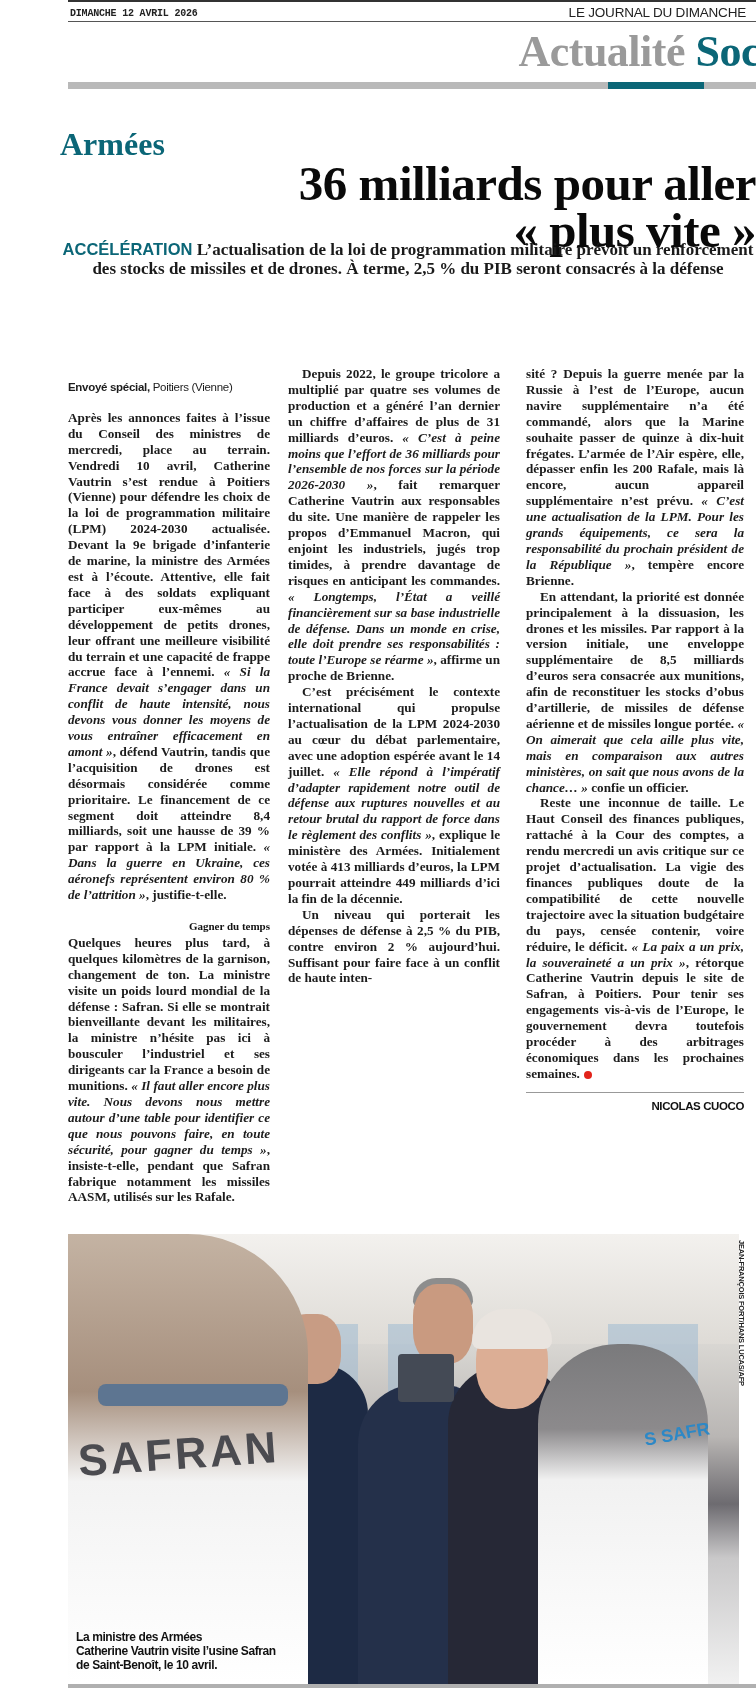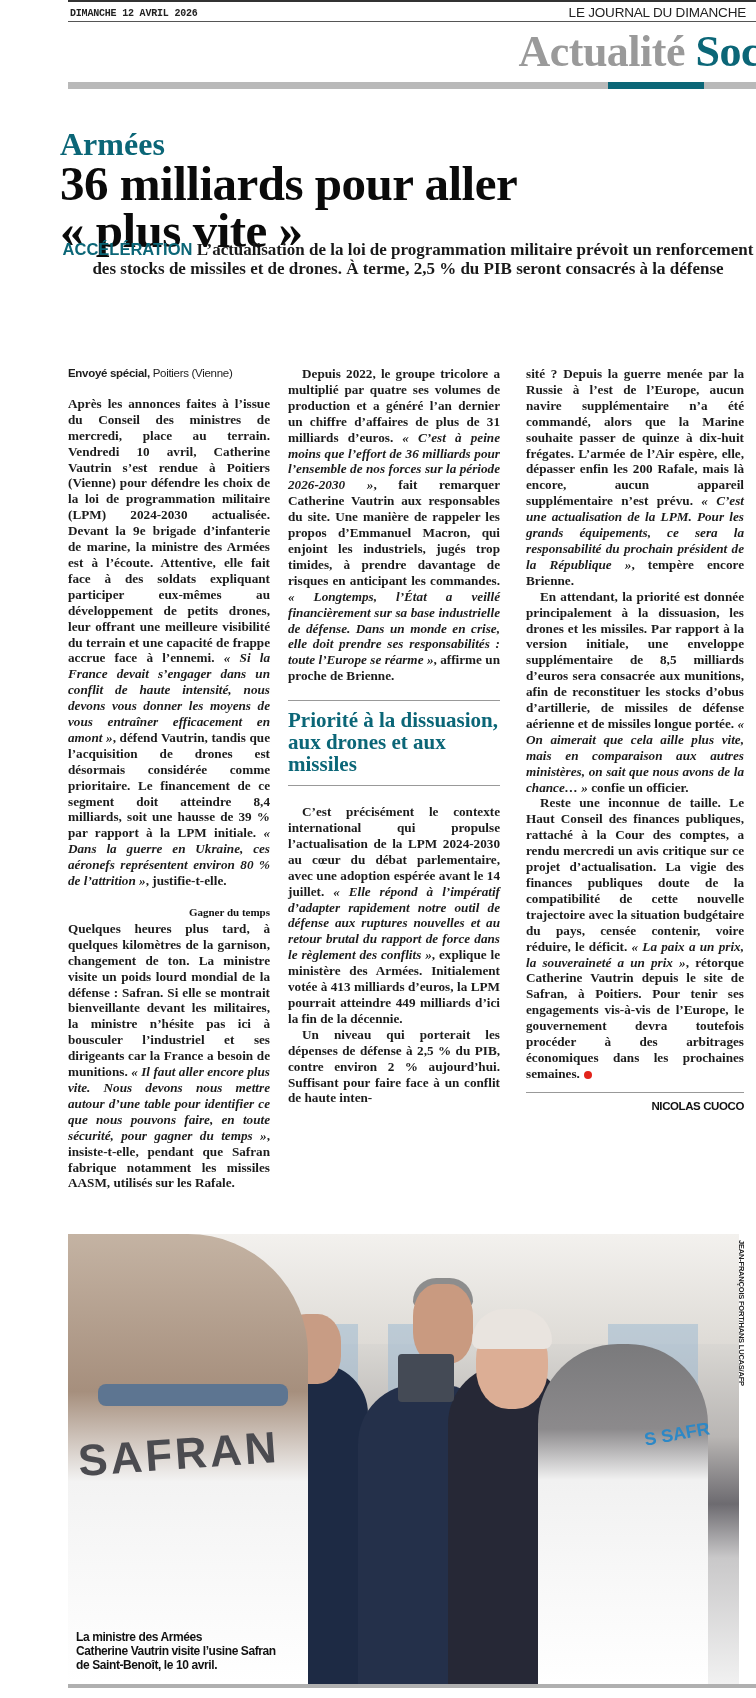--- a/index.html
+++ b/index.html
@@ -11,29 +11,29 @@
     .journal { position: absolute; right: 10px; top: 5px; font-family: "Liberation Sans", sans-serif; font-size: 13.5px; color: #222; letter-spacing: -0.2px; }
     .rule-2 { position: absolute; left: 68px; top: 21px; width: 688px; height: 1px; background: #555; }
 
     .section { position: absolute; right: -4px; top: 26px; font-family: "Liberation Serif", serif; font-weight: bold; font-size: 44px; white-space: nowrap; letter-spacing: -0.5px; }
     .section .s-gray { color: #9a9a9a; }
     .section .s-teal { color: #0b6677; }
     .section-bar { position: absolute; left: 68px; top: 82px; width: 688px; height: 7px; background: #b9b9b9; }
     .section-bar .accent { position: absolute; left: 540px; top: 0; width: 96px; height: 7px; background: #0b6677; }
 
     .kicker { position: absolute; left: 0; width: 756px; top: 126px; text-align: left; font-weight: bold; font-size: 32px; color: #0b6677; padding-left: 60px; }
-    .headline { position: absolute; left: 60px; width: 696px; top: 160px; text-align: left; font-weight: bold; font-size: 49px; line-height: 47px; color: #0a0a0a; letter-spacing: -0.5px; }
+    .headline { position: absolute; left: 60px; width: 696px; top: 160px; text-align: right; font-weight: bold; font-size: 49px; line-height: 47px; color: #0a0a0a; letter-spacing: -0.5px; }
     .standfirst { position: absolute; left: 60px; width: 696px; top: 240px; text-align: center; font-size: 17px; line-height: 19px; font-weight: bold; color: #1a1a1a; }
     .standfirst .tag { font-family: "Liberation Sans", sans-serif; color: #0b6677; font-weight: bold; font-size: 16.5px; }
 
     .col { position: absolute; top: 366px; font-size: 13.2px; line-height: 15.9px; text-align: justify; hyphens: auto; color: #1c1c1c; font-weight: bold; }
     .col p { margin: 0; }
     .col p.indent { text-indent: 14px; }
     .col i { font-weight: bold; font-style: italic; }
-    .col1 { left: 68px; width: 202px; }
+    .col1 { left: 68px; width: 202px; margin-top: 14px; }
     .col2 { left: 288px; width: 212px; }
     .col3 { left: 526px; width: 218px; }
 
     .byline-loc { font-family: "Liberation Sans", sans-serif; font-size: 11.5px; font-weight: normal; margin-bottom: 14px; text-align: left; letter-spacing: -0.3px; }
     .byline-loc b { font-weight: bold; }
     .subhead { font-weight: bold; font-size: 11px; margin-top: 16px; margin-bottom: 0; text-align: right; color: #111; }
 
     .inter-box { margin: 16px 0 18px 0; border-top: 1px solid #999; border-bottom: 1px solid #999; padding: 8px 0 10px 0; }
     .inter-title { font-weight: bold; font-size: 21px; line-height: 22px; color: #0b6677; text-align: left; }
 
@@ -94,23 +94,20 @@
     <b>Envoyé spécial,</b>
     <span>Poitiers (Vienne)</span>
   </div>
   <p><span>Après les annonces faites à l’issue du Conseil des ministres de mercredi, place au terrain. Vendredi 10 avril, Catherine Vautrin s’est rendue à Poitiers (Vienne) pour défendre les choix de la loi de programmation militaire (LPM) 2024-2030 actualisée. Devant la 9e brigade d’infanterie de marine, la ministre des Armées est à l’écoute. Attentive, elle fait face à des soldats expliquant participer eux-mêmes au développement de petits drones, leur offrant une meilleure visibilité du terrain et une capacité de frappe accrue face à l’ennemi. </span><i>« Si la France devait s’engager dans un conflit de haute intensité, nous devons vous donner les moyens de vous entraîner efficacement en amont »</i><span>, défend Vautrin, tandis que l’acquisition de drones est désormais considérée comme prioritaire. Le financement de ce segment doit atteindre 8,4 milliards, soit une hausse de 39 % par rapport à la LPM initiale. </span><i>« Dans la guerre en Ukraine, ces aéronefs représentent environ 80 % de l’attrition »</i><span>, justifie-t-elle.</span></p>
   <div class="subhead">Gagner du temps</div>
   <p><span>Quelques heures plus tard, à quelques kilomètres de la garnison, changement de ton. La ministre visite un poids lourd mondial de la défense : Safran. Si elle se montrait bienveillante devant les militaires, la ministre n’hésite pas ici à bousculer l’industriel et ses dirigeants car la France a besoin de munitions. </span><i>« Il faut aller encore plus vite. Nous devons nous mettre autour d’une table pour identifier ce que nous pouvons faire, en toute sécurité, pour gagner du temps »</i><span>, insiste-t-elle, pendant que Safran fabrique notamment les missiles AASM, utilisés sur les Rafale.</span></p>
 </div>
 
 <div class="col col2">
   <p class="indent"><span>Depuis 2022, le groupe tricolore a multiplié par quatre ses volumes de production et a généré l’an dernier un chiffre d’affaires de plus de 31 milliards d’euros. </span><i>« C’est à peine moins que l’effort de 36 milliards pour l’ensemble de nos forces sur la période 2026-2030 »</i><span>, fait remarquer Catherine Vautrin aux responsables du site. Une manière de rappeler les propos d’Emmanuel Macron, qui enjoint les industriels, jugés trop timides, à prendre davantage de risques en anticipant les commandes. </span><i>« Longtemps, l’État a veillé financièrement sur sa base industrielle de défense. Dans un monde en crise, elle doit prendre ses responsabilités : toute l’Europe se réarme »</i><span>, affirme un proche de Brienne.</span></p>
-  <div class="inter-box">
-    <div class="inter-title">Priorité à la dissuasion, aux drones et aux missiles</div>
-  </div>
   <p class="indent"><span>C’est précisément le contexte international qui propulse l’actualisation de la LPM 2024-2030 au cœur du débat parlementaire, avec une adoption espérée avant le 14 juillet. </span><i>« Elle répond à l’impératif d’adapter rapidement notre outil de défense aux ruptures nouvelles et au retour brutal du rapport de force dans le règlement des conflits »</i><span>, explique le ministère des Armées. Initialement votée à 413 milliards d’euros, la LPM pourrait atteindre 449 milliards d’ici la fin de la décennie.</span></p>
   <p class="indent">Un niveau qui porterait les dépenses de défense à 2,5 % du PIB, contre environ 2 % aujourd’hui. Suffisant pour faire face à un conflit de haute inten-</p>
 </div>
 
 <div class="col col3">
   <p><span>sité ? Depuis la guerre menée par la Russie à l’est de l’Europe, aucun navire supplémentaire n’a été commandé, alors que la Marine souhaite passer de quinze à dix-huit frégates. L’armée de l’Air espère, elle, dépasser enfin les 200 Rafale, mais là encore, aucun appareil supplémentaire n’est prévu. </span><i>« C’est une actualisation de la LPM. Pour les grands équipements, ce sera la responsabilité du prochain président de la République »</i><span>, tempère encore Brienne.</span></p>
   <p class="indent"><span>En attendant, la priorité est donnée principalement à la dissuasion, les drones et les missiles. Par rapport à la version initiale, une enveloppe supplémentaire de 8,5 milliards d’euros sera consacrée aux munitions, afin de reconstituer les stocks d’obus d’artillerie, de missiles de défense aérienne et de missiles longue portée. </span><i>« On aimerait que cela aille plus vite, mais en comparaison aux autres ministères, on sait que nous avons de la chance… »</i><span> confie un officier.</span></p>
   <p class="indent"><span>Reste une inconnue de taille. Le Haut Conseil des finances publiques, rattaché à la Cour des comptes, a rendu mercredi un avis critique sur ce projet d’actualisation. La vigie des finances publiques doute de la compatibilité de cette nouvelle trajectoire avec la situation budgétaire du pays, censée contenir, voire réduire, le déficit. </span><i>« La paix a un prix, la souveraineté a un prix »</i><span>, rétorque Catherine Vautrin depuis le site de Safran, à Poitiers. Pour tenir ses engagements vis-à-vis de l’Europe, le gouvernement devra toutefois procéder à des arbitrages économiques dans les prochaines semaines.</span><span class="end-dot"></span></p>
   <div class="sign-rule"></div>
   <div class="signature">NICOLAS CUOCO</div>

